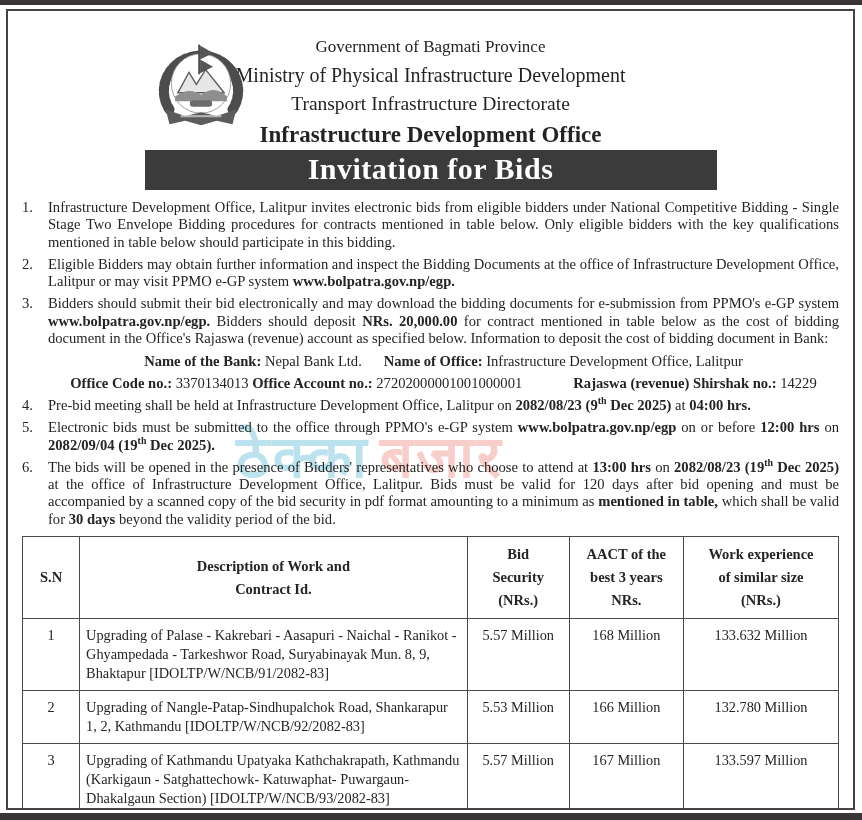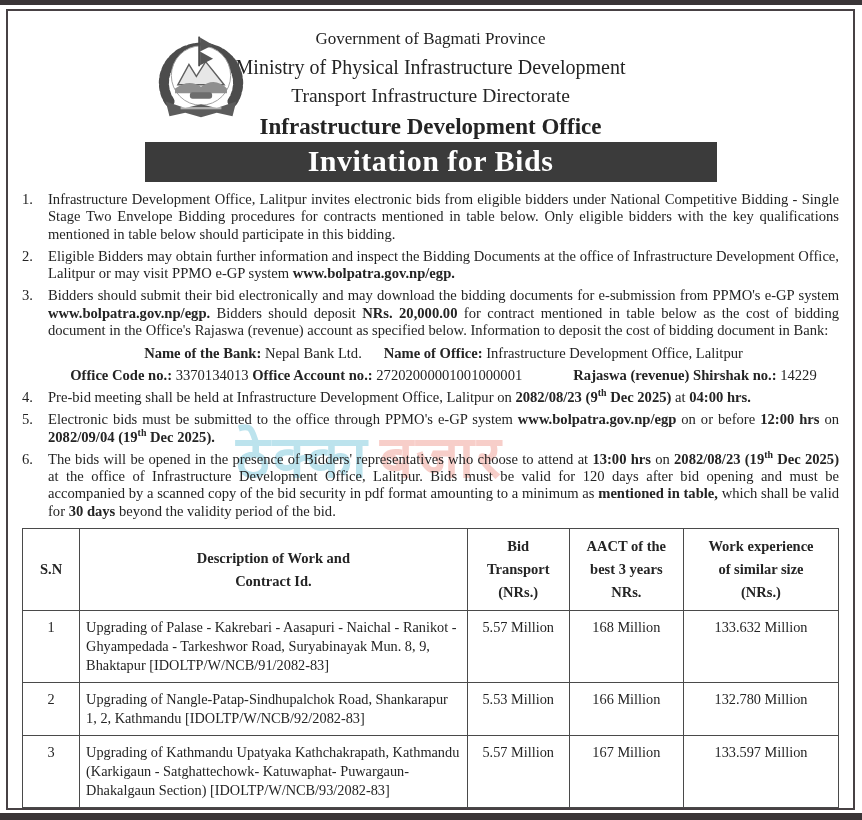--- a/index.html
+++ b/index.html
@@ -8,21 +8,21 @@
     width:862px; height:820px; position:relative; overflow:hidden;
     font-family:"Liberation Serif", serif; color:#242424;
   }
   .edge-bar { position:absolute; left:0; width:862px; background:#3a3537; z-index:3; }
   .edge-bar.top { top:0; height:5px; }
   .edge-bar.bottom { bottom:0; height:7px; }
   .frame {
     position:absolute; top:9px; left:6px; right:7px; bottom:10px;
     border:2px solid #474144; background:#ffffff; overflow:hidden;
   }
-  .content { position:relative; z-index:1; padding:12px 14px 0 14px; height:100%; }
+  .content { position:relative; z-index:1; padding:20px 14px 0 14px; height:100%; }
 
   
   .watermark {
     position:absolute; left:228px; top:404px; z-index:0; pointer-events:none;
     font-weight:bold; font-size:58px; letter-spacing:3px; white-space:nowrap;
     filter:blur(0.6px); opacity:0.55; font-family:"DejaVu Sans", sans-serif;
   }
   .watermark .wm2 { margin-left:10px; }
 
   
@@ -135,21 +135,21 @@
           <col class="col-bid">
           <col class="col-aact">
           <col class="col-work">
       </colgroup>
       <thead>
         <tr>
             <th>S.N</th>
             <th>Description of Work and
 Contract Id.</th>
             <th>Bid
-Transport
+Security
 (NRs.)</th>
             <th>AACT of the
 best 3 years
 NRs.</th>
             <th>Work experience
 of similar size
 (NRs.)</th>
           </tr>
       </thead>
       <tbody>

